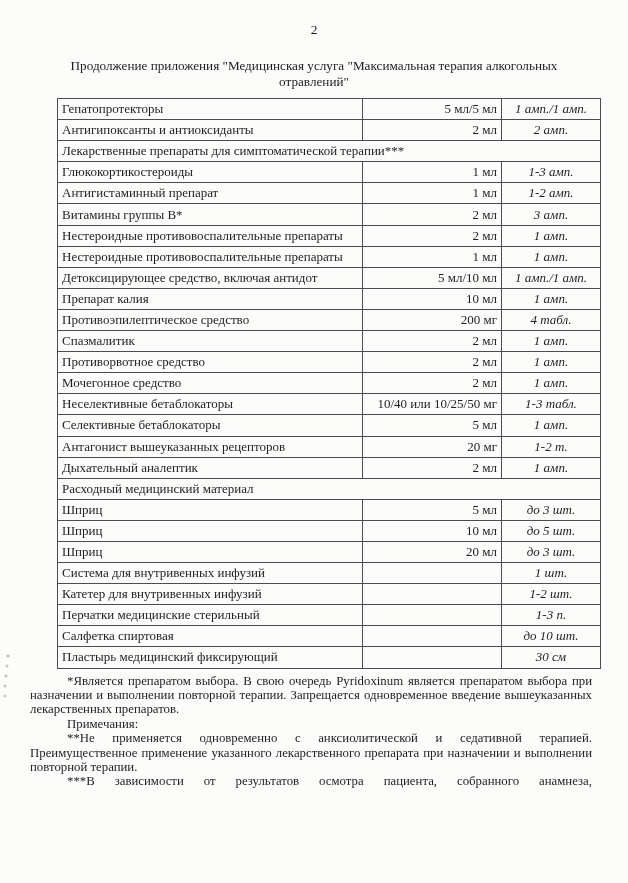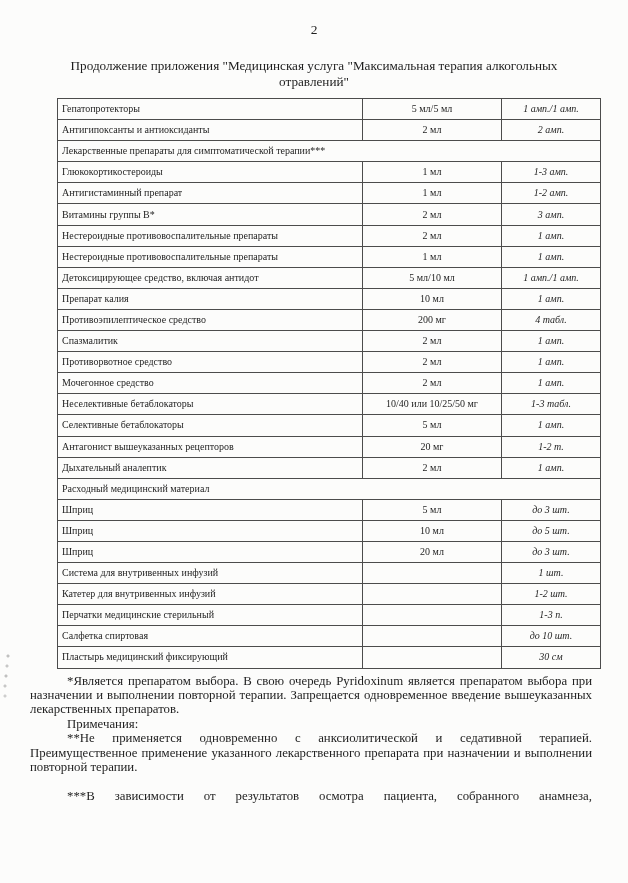--- a/index.html
+++ b/index.html
@@ -29,38 +29,38 @@
     max-width: 500px;
     text-align: center;
     font-size: 13.2px;
     line-height: 16px;
   }
   table.med-table {
     border-collapse: collapse;
     table-layout: fixed;
     margin: 8px 12px 0 57px;
     width: 516px;
-    font-size: 10px;
+    font-size: 13px;
   }
   table.med-table td {
     border: 1px solid #4c4c4c;
     height: 20.1px;
     padding: 0 4px;
     line-height: 14px;
     overflow: hidden;
     white-space: nowrap;
   }
   td.cell-name {
     width: 296px;
     text-align: left;
     padding-left: 3px;
   }
   td.cell-dose {
     width: 130px;
-    text-align: center;
+    text-align: right;
   }
   td.cell-qty {
     width: 90px;
     text-align: center;
     font-style: italic;
   }
   td.section-cell {
     text-align: left;
   }
   .notes {
@@ -68,21 +68,20 @@
     font-size: 12.8px;
     line-height: 14.4px;
     text-align: justify;
   }
   .notes p {
     margin: 0;
     text-indent: 37px;
   }
   .notes p.force-justify {
     text-align-last: justify;
-    margin-top: 15px;
   }
   .scan-artifact {
     position: absolute;
     left: 3px;
     top: 652px;
     width: 8px;
     height: 48px;
     background:
       radial-gradient(circle at 5px 4px, rgba(120,120,120,.45) 0 1px, transparent 2px),
       radial-gradient(circle at 4px 14px, rgba(120,120,120,.4) 0 1px, transparent 2px),

